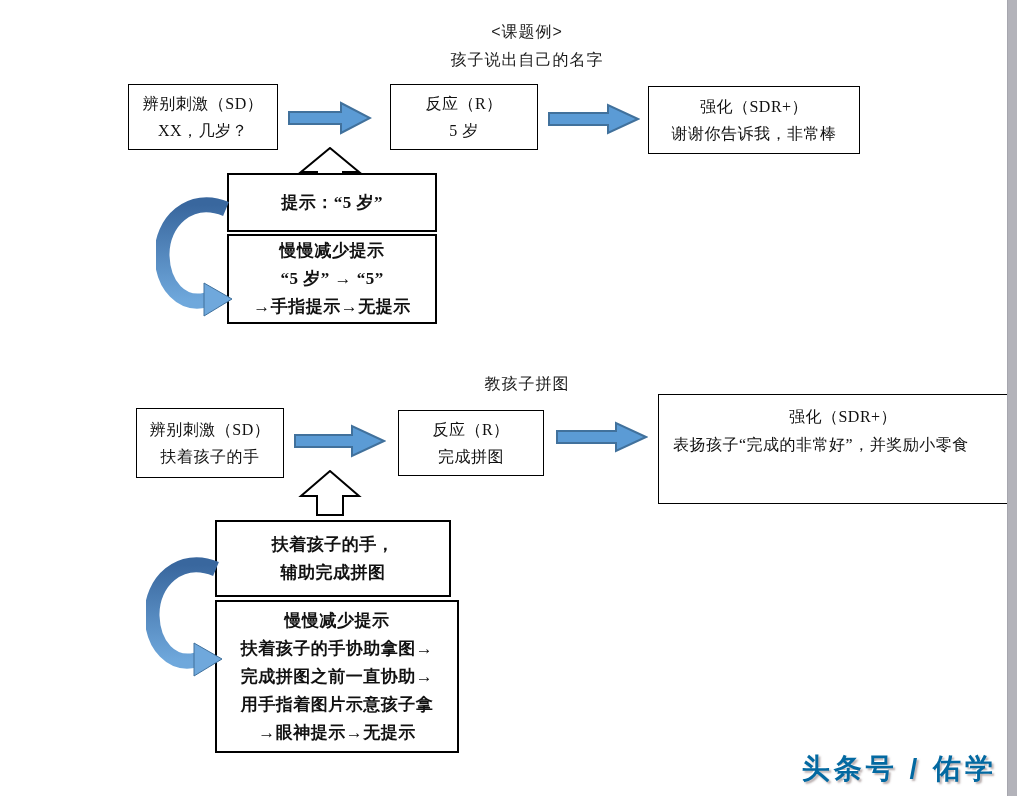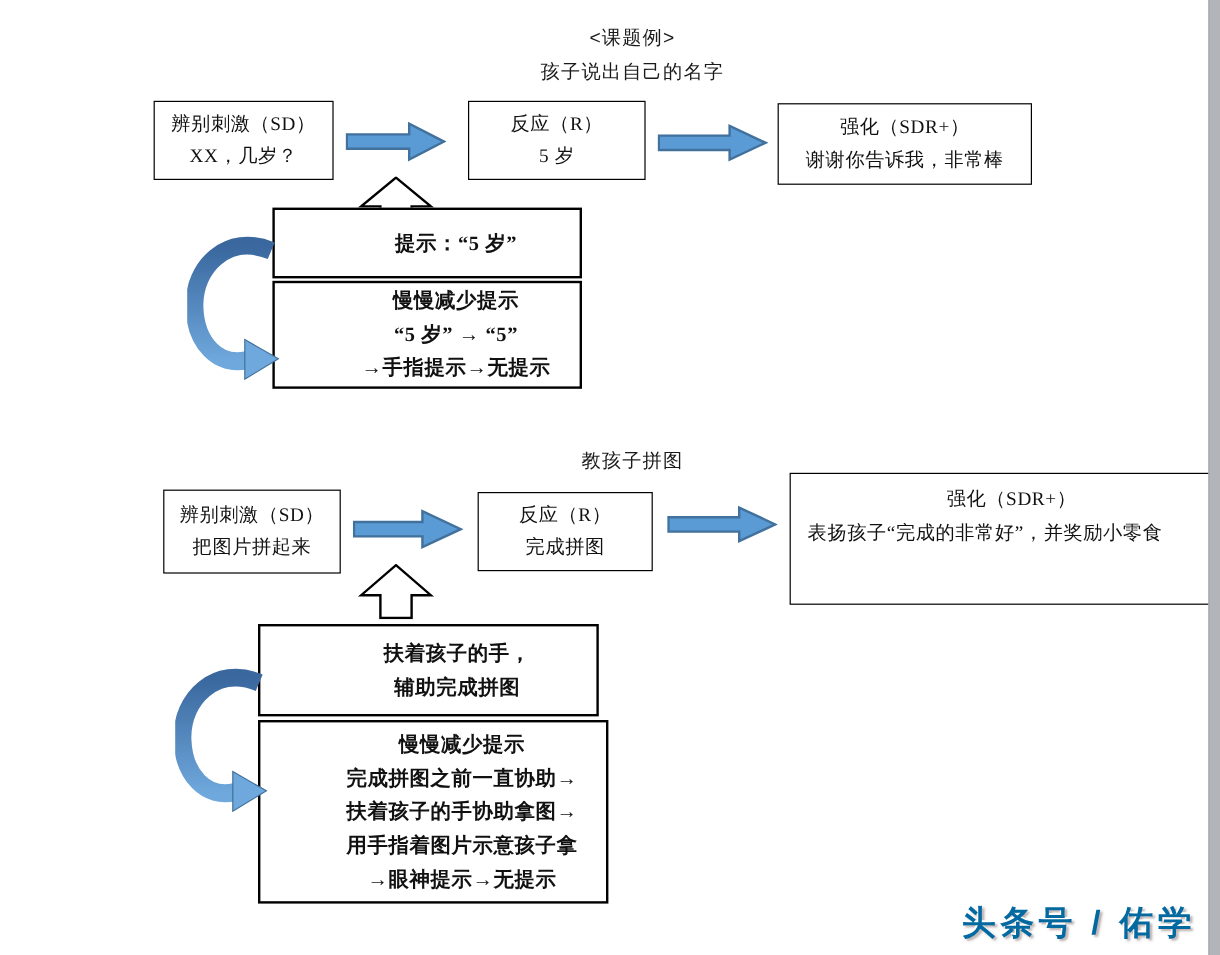--- a/index.html
+++ b/index.html
@@ -1,21 +1,21 @@
 <!DOCTYPE html>
 <html><head>
 <meta charset="utf-8">
 <style>
   html,body{margin:0;padding:0;background:#ffffff;}
   body{font-family:"Liberation Sans","DejaVu Sans",sans-serif;color:#111;}
   .page{position:relative;width:1017px;height:796px;background:#ffffff;overflow:hidden;}
   .abs{position:absolute;}
   .center-text{position:absolute;left:0;width:990px;text-align:center;font-size:16px;color:#1a1a1a;letter-spacing:1px;margin-left:32px;}
   .box{position:absolute;background:#fff;border:1.5px solid #000;display:flex;flex-direction:column;align-items:center;justify-content:center;font-size:16px;line-height:27px;color:#111;white-space:nowrap;letter-spacing:0.5px;font-family:Liberation Serif, serif;}
-  .box.bold{border-width:2.5px;font-weight:bold;font-size:17px;line-height:28px;padding-left:48px;}
+  .box.bold{border-width:2.5px;font-weight:bold;font-size:17px;line-height:28px;}
   .box.wide{white-space:normal;display:block;padding:8px 14px 6px 14px;text-align:left;line-height:28px;}
   .box.wide .ln1{text-align:center;}
   .wm{position:absolute;font-size:28px;font-weight:bold;letter-spacing:4px;color:#0369a1;text-shadow:-1px -1px 0 #ffffff,2px 2px 2px rgba(130,110,110,.55);}
   .edge{position:absolute;top:0;right:0;width:9px;height:796px;background:#b3b3ba;border-left:1px solid #a6a6ae;}
 </style>
 </head>
 <body>
 
 <div class="page">
 
@@ -67,21 +67,21 @@
       </linearGradient>
     </defs>
     <path d="M 70 13 C 34 -2, 5 26, 6 60 C 7 90, 26 110, 50 104" fill="none" stroke="url(#cg1)" stroke-width="15"></path>
     <polygon points="48,87 76,103 48,120" fill="#6fa8dc" stroke="#41719c" stroke-width="1"></polygon>
   </svg>
 
   <div class="center-text" style="top:374px">教孩子拼图</div>
 
   <div class="box" style="left:136px;top:408px;width:146px;height:68px">
     <div>辨别刺激（SD）</div>
-    <div>把图片拼起来</div>
+    <div>扶着孩子的手</div>
   </div>
 
   <svg class="abs" style="left:294px;top:424px" width="92" height="34" viewBox="0 0 92 34">
     <polygon points="1,11 58,11 58,2 90,17 58,32 58,23 1,23" fill="#5b9bd5" stroke="#41719c" stroke-width="2"></polygon>
   </svg>
 
   <div class="box" style="left:398px;top:410px;width:144px;height:64px">
     <div>反应（R）</div>
     <div>完成拼图</div>
   </div>
@@ -99,22 +99,22 @@
     <polygon points="32,1 61,26 45,26 45,45 19,45 19,26 3,26" fill="#ffffff" stroke="#000000" stroke-width="2"></polygon>
   </svg>
 
   <div class="box bold" style="left:215px;top:520px;width:232px;height:73px">
     <div>扶着孩子的手，</div>
     <div>辅助完成拼图</div>
   </div>
 
   <div class="box bold" style="left:215px;top:600px;width:240px;height:149px">
     <div>慢慢减少提示</div>
+    <div>扶着孩子的手协助拿图→</div>
     <div>完成拼图之前一直协助→</div>
-    <div>扶着孩子的手协助拿图→</div>
     <div>用手指着图片示意孩子拿</div>
     <div>→眼神提示→无提示</div>
   </div>
 
   <svg class="abs" style="left:146px;top:556px" width="78" height="124" viewBox="0 0 78 124">
     <defs>
       <linearGradient id="cg2" x1="0" y1="0" x2="0" y2="1">
         <stop offset="0" stop-color="#39679e"></stop>
         <stop offset="1" stop-color="#6fa8dc"></stop>
       </linearGradient>

